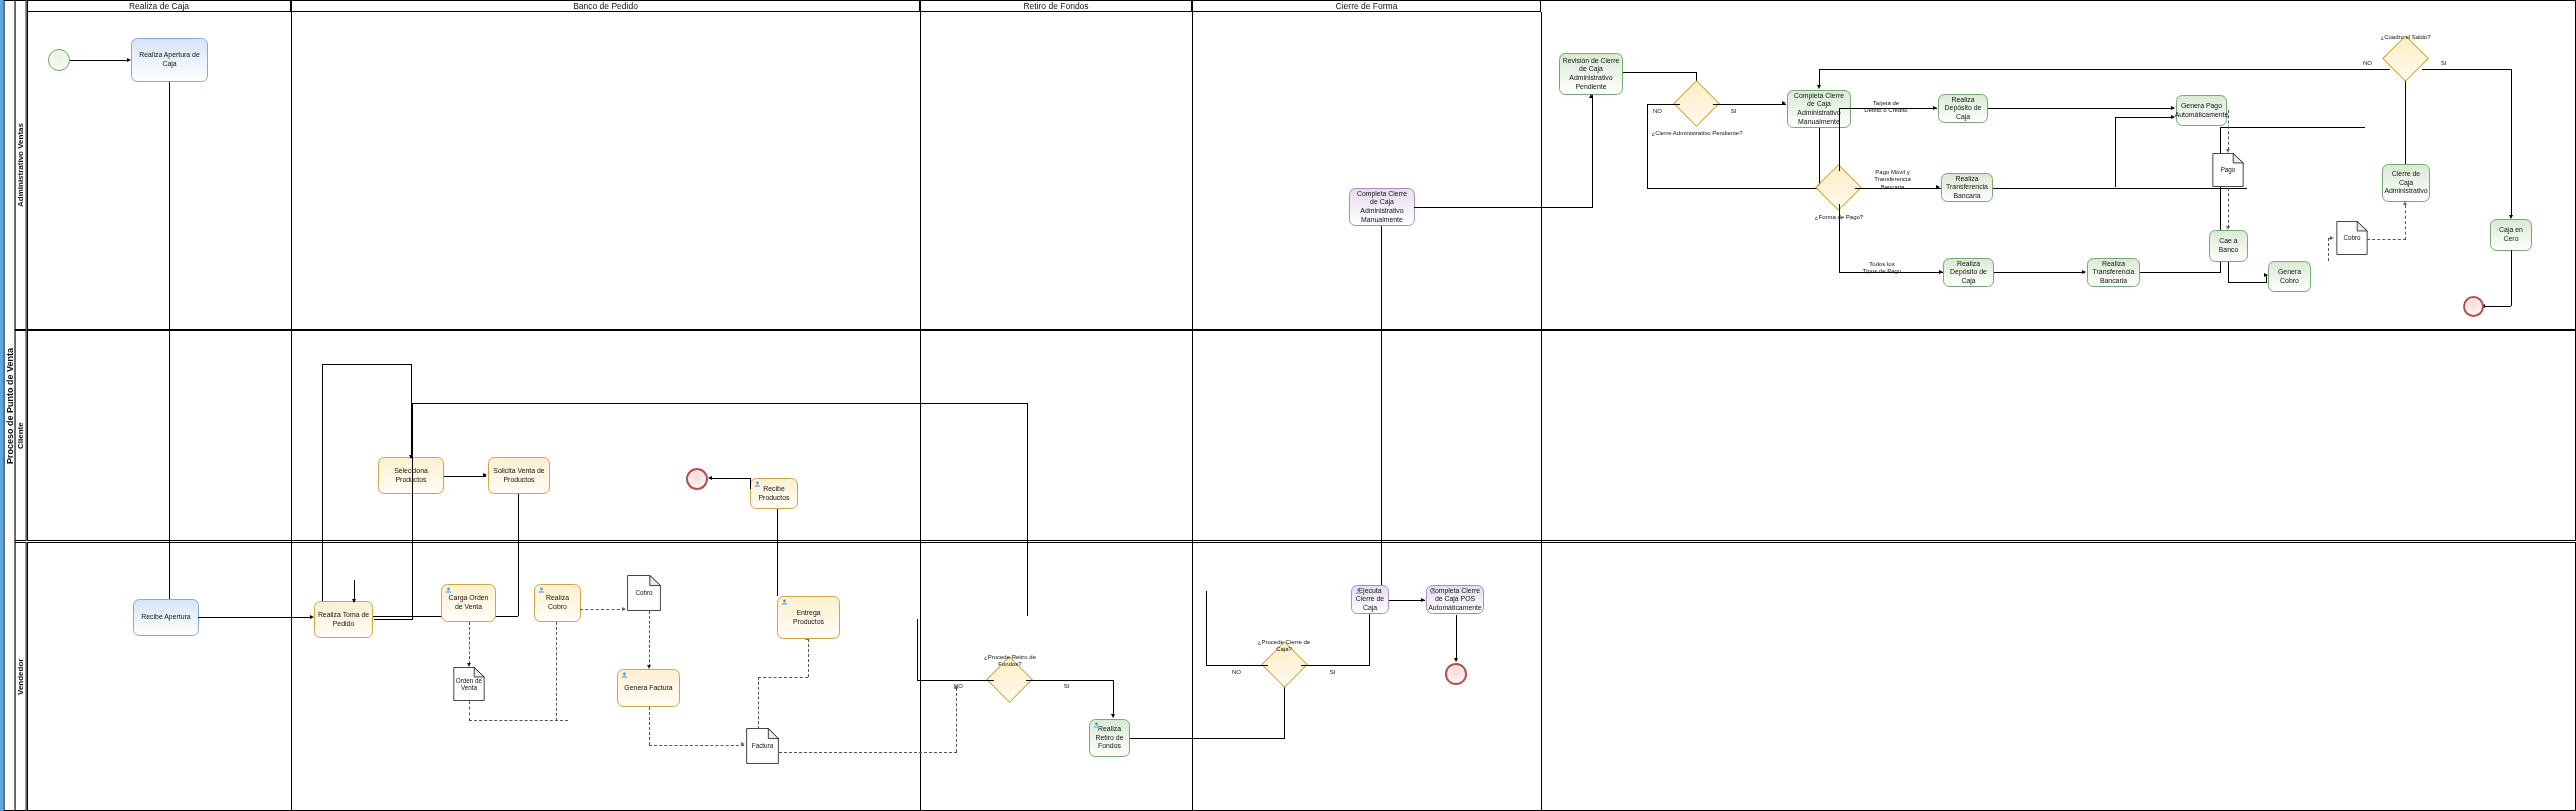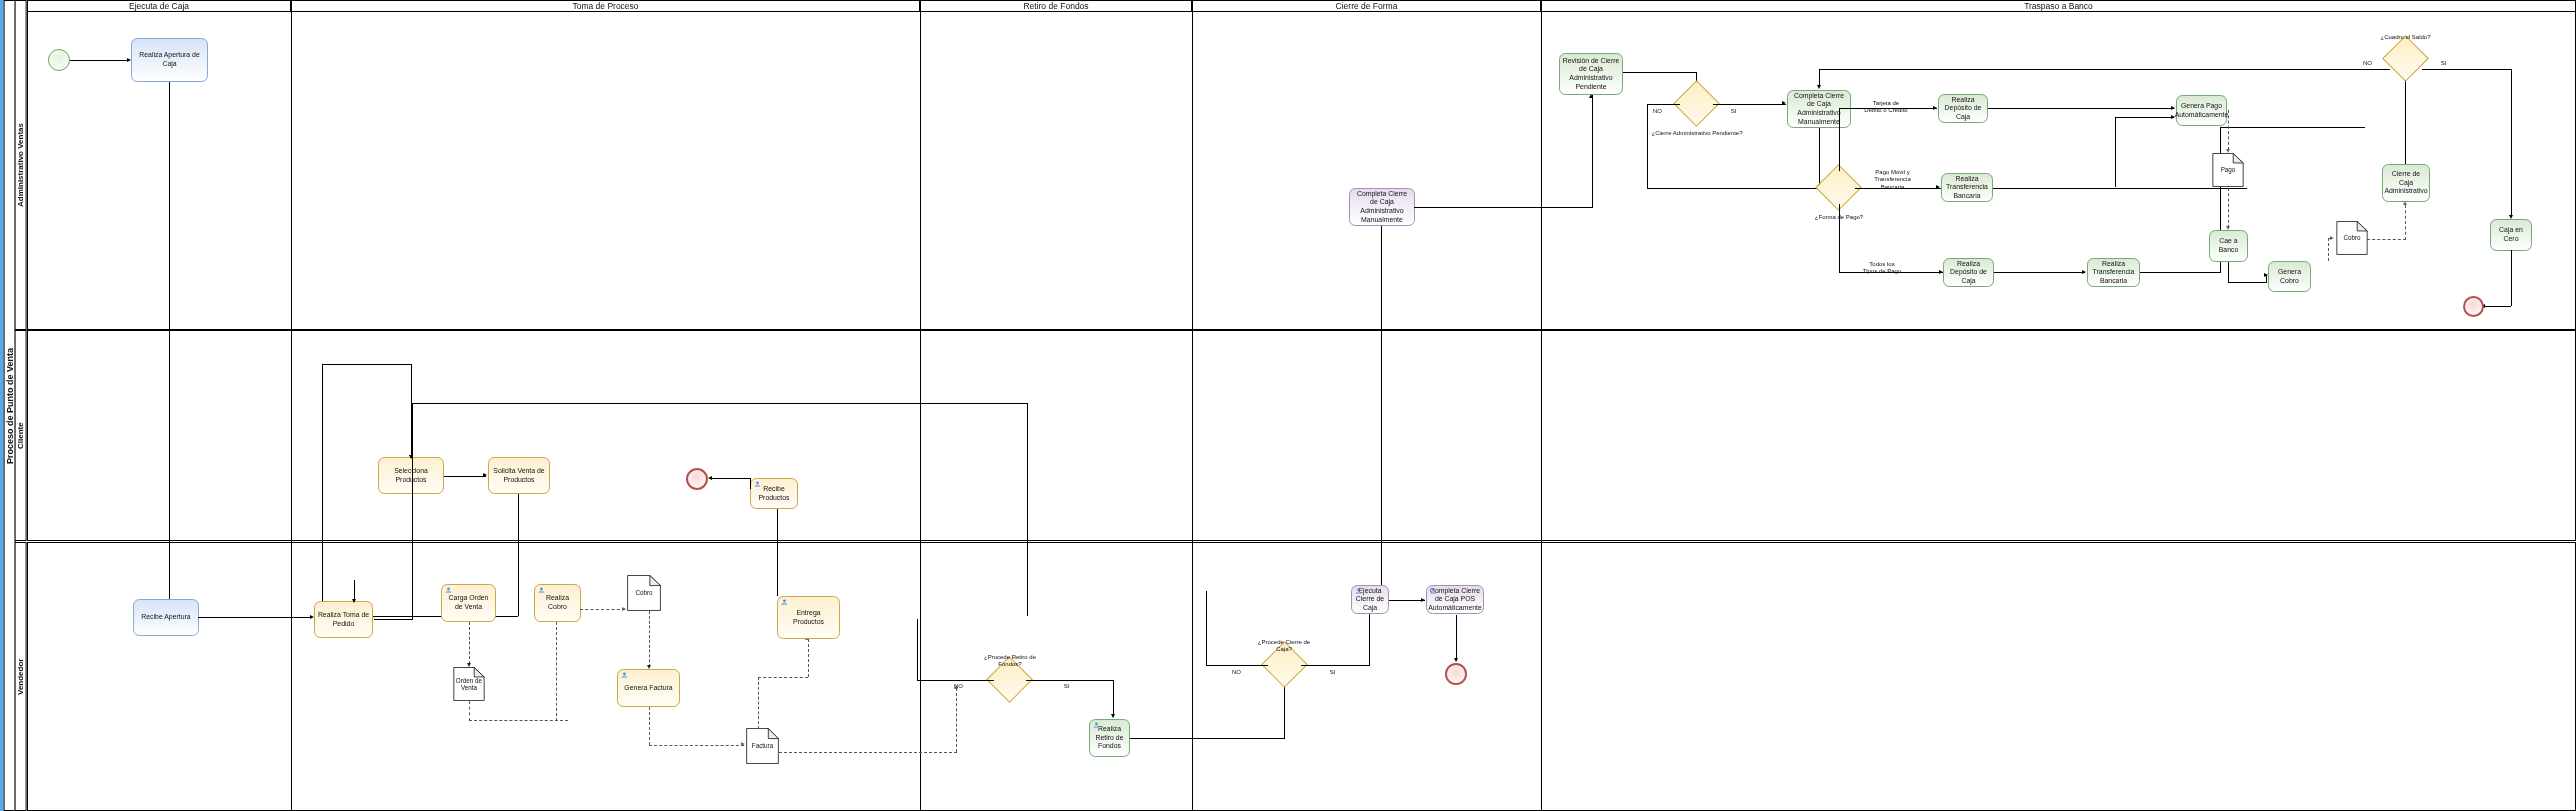--- a/index.html
+++ b/index.html
@@ -79,33 +79,30 @@
   </div>
   <div class="lane-label" style="left:15.3px;top:542px;width:11.6px;height:269px;">
     <span>Vendedor</span>
   </div>
 
   <div class="lane-body" style="left:27px;top:0;width:2549px;height:330px;"></div>
   <div class="lane-body" style="left:27px;top:330px;width:2549px;height:211px;"></div>
   <div class="lane-body" style="left:27px;top:542px;width:2549px;height:269px;"></div>
 
   <div class="phase-head" style="left:27px;top:0;width:264px;height:11.6px;">
-    <span>Ejecuta de Caja</span>
+    <span>Realiza de Caja</span>
   </div>
   <div class="phase-head" style="left:291px;top:0;width:629px;height:11.6px;">
-    <span>Toma de Proceso</span>
+    <span>Banco de Pedido</span>
   </div>
   <div class="phase-head" style="left:920px;top:0;width:272px;height:11.6px;">
     <span>Retiro de Fondos</span>
   </div>
   <div class="phase-head" style="left:1192px;top:0;width:349px;height:11.6px;">
     <span>Cierre de Forma</span>
-  </div>
-  <div class="phase-head" style="left:1541px;top:0;width:1035px;height:11.6px;">
-    <span>Traspaso a Banco</span>
   </div>
 
   <div class="phase-col" style="left:291px;top:11.6px;width:0.5px;height:799px;"></div>
   <div class="phase-col" style="left:920px;top:11.6px;width:0.5px;height:799px;"></div>
   <div class="phase-col" style="left:1192px;top:11.6px;width:0.5px;height:799px;"></div>
   <div class="phase-col" style="left:1541px;top:11.6px;width:0.5px;height:799px;"></div>
 
   <div class="ev start" style="left:48px;top:49px;width:22px;height:22px;"></div>
   <div class="flow h" style="left:70px;top:60px;width:58px;"></div>
   <div class="arrow right" style="left:127px;top:58px;"></div>

